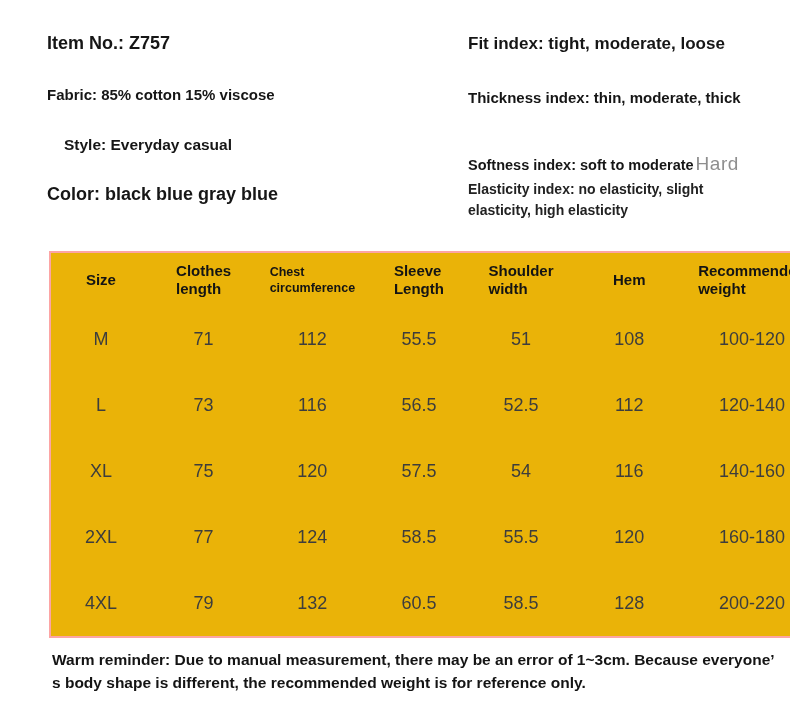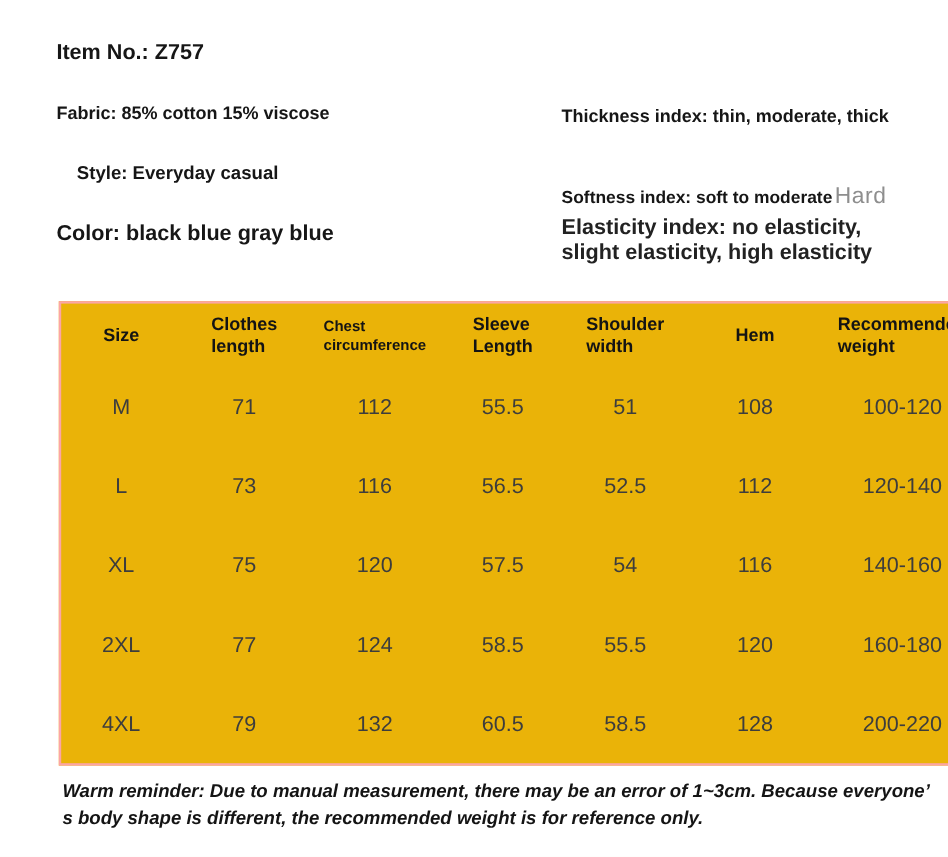--- a/index.html
+++ b/index.html
@@ -30,21 +30,21 @@
   #softness  { left: 468px; top: 153px; font-size: 14.5px; }
   #softness .hard {
     font-size: 19px;
     font-weight: normal;
     color: #8e8e8e;
     letter-spacing: 0.5px;
     margin-left: 2px;
   }
   #elasticity {
     left: 468px; top: 179px;
-    font-size: 18px;
+    font-size: 14px;
     line-height: 21px;
     width: 272px;
     white-space: normal;
     color: #222222;
   }
 
   
   #size-table-box {
     position: absolute;
     left: 49px;
@@ -92,32 +92,33 @@
   #reminder {
     position: absolute;
     left: 52px;
     top: 648px;
     width: 706px;
     font-size: 15.5px;
     font-weight: bold;
     color: #141414;
     line-height: 23px;
   }
-  #reminder .rline { display: block; white-space: nowrap; font-style: italic; }
+  #reminder .rline { display: block; white-space: nowrap; }
 </style>
 </head>
 <body>
 
 <div id="canvas">
 
   <div class="info-line" id="item-no">Item No.: Z757</div>
   <div class="info-line" id="fabric">Fabric: 85% cotton 15% viscose</div>
   <div class="info-line" id="style">Style: Everyday casual</div>
   <div class="info-line" id="color">Color: black blue gray blue</div>
 
+  <div class="info-line" id="fit">Fit index: tight, moderate, loose</div>
   <div class="info-line" id="thickness">Thickness index: thin, moderate, thick</div>
   <div class="info-line" id="softness"><span>Softness index: soft to moderate</span><span class="hard">Hard</span></div>
   <div class="info-line" id="elasticity">Elasticity index: no elasticity, slight elasticity, high elasticity</div>
 
   <div id="size-table-box">
     <table id="size-table">
       <colgroup>
         <col style="width:90px">
           <col style="width:95px">
           <col style="width:101px">

